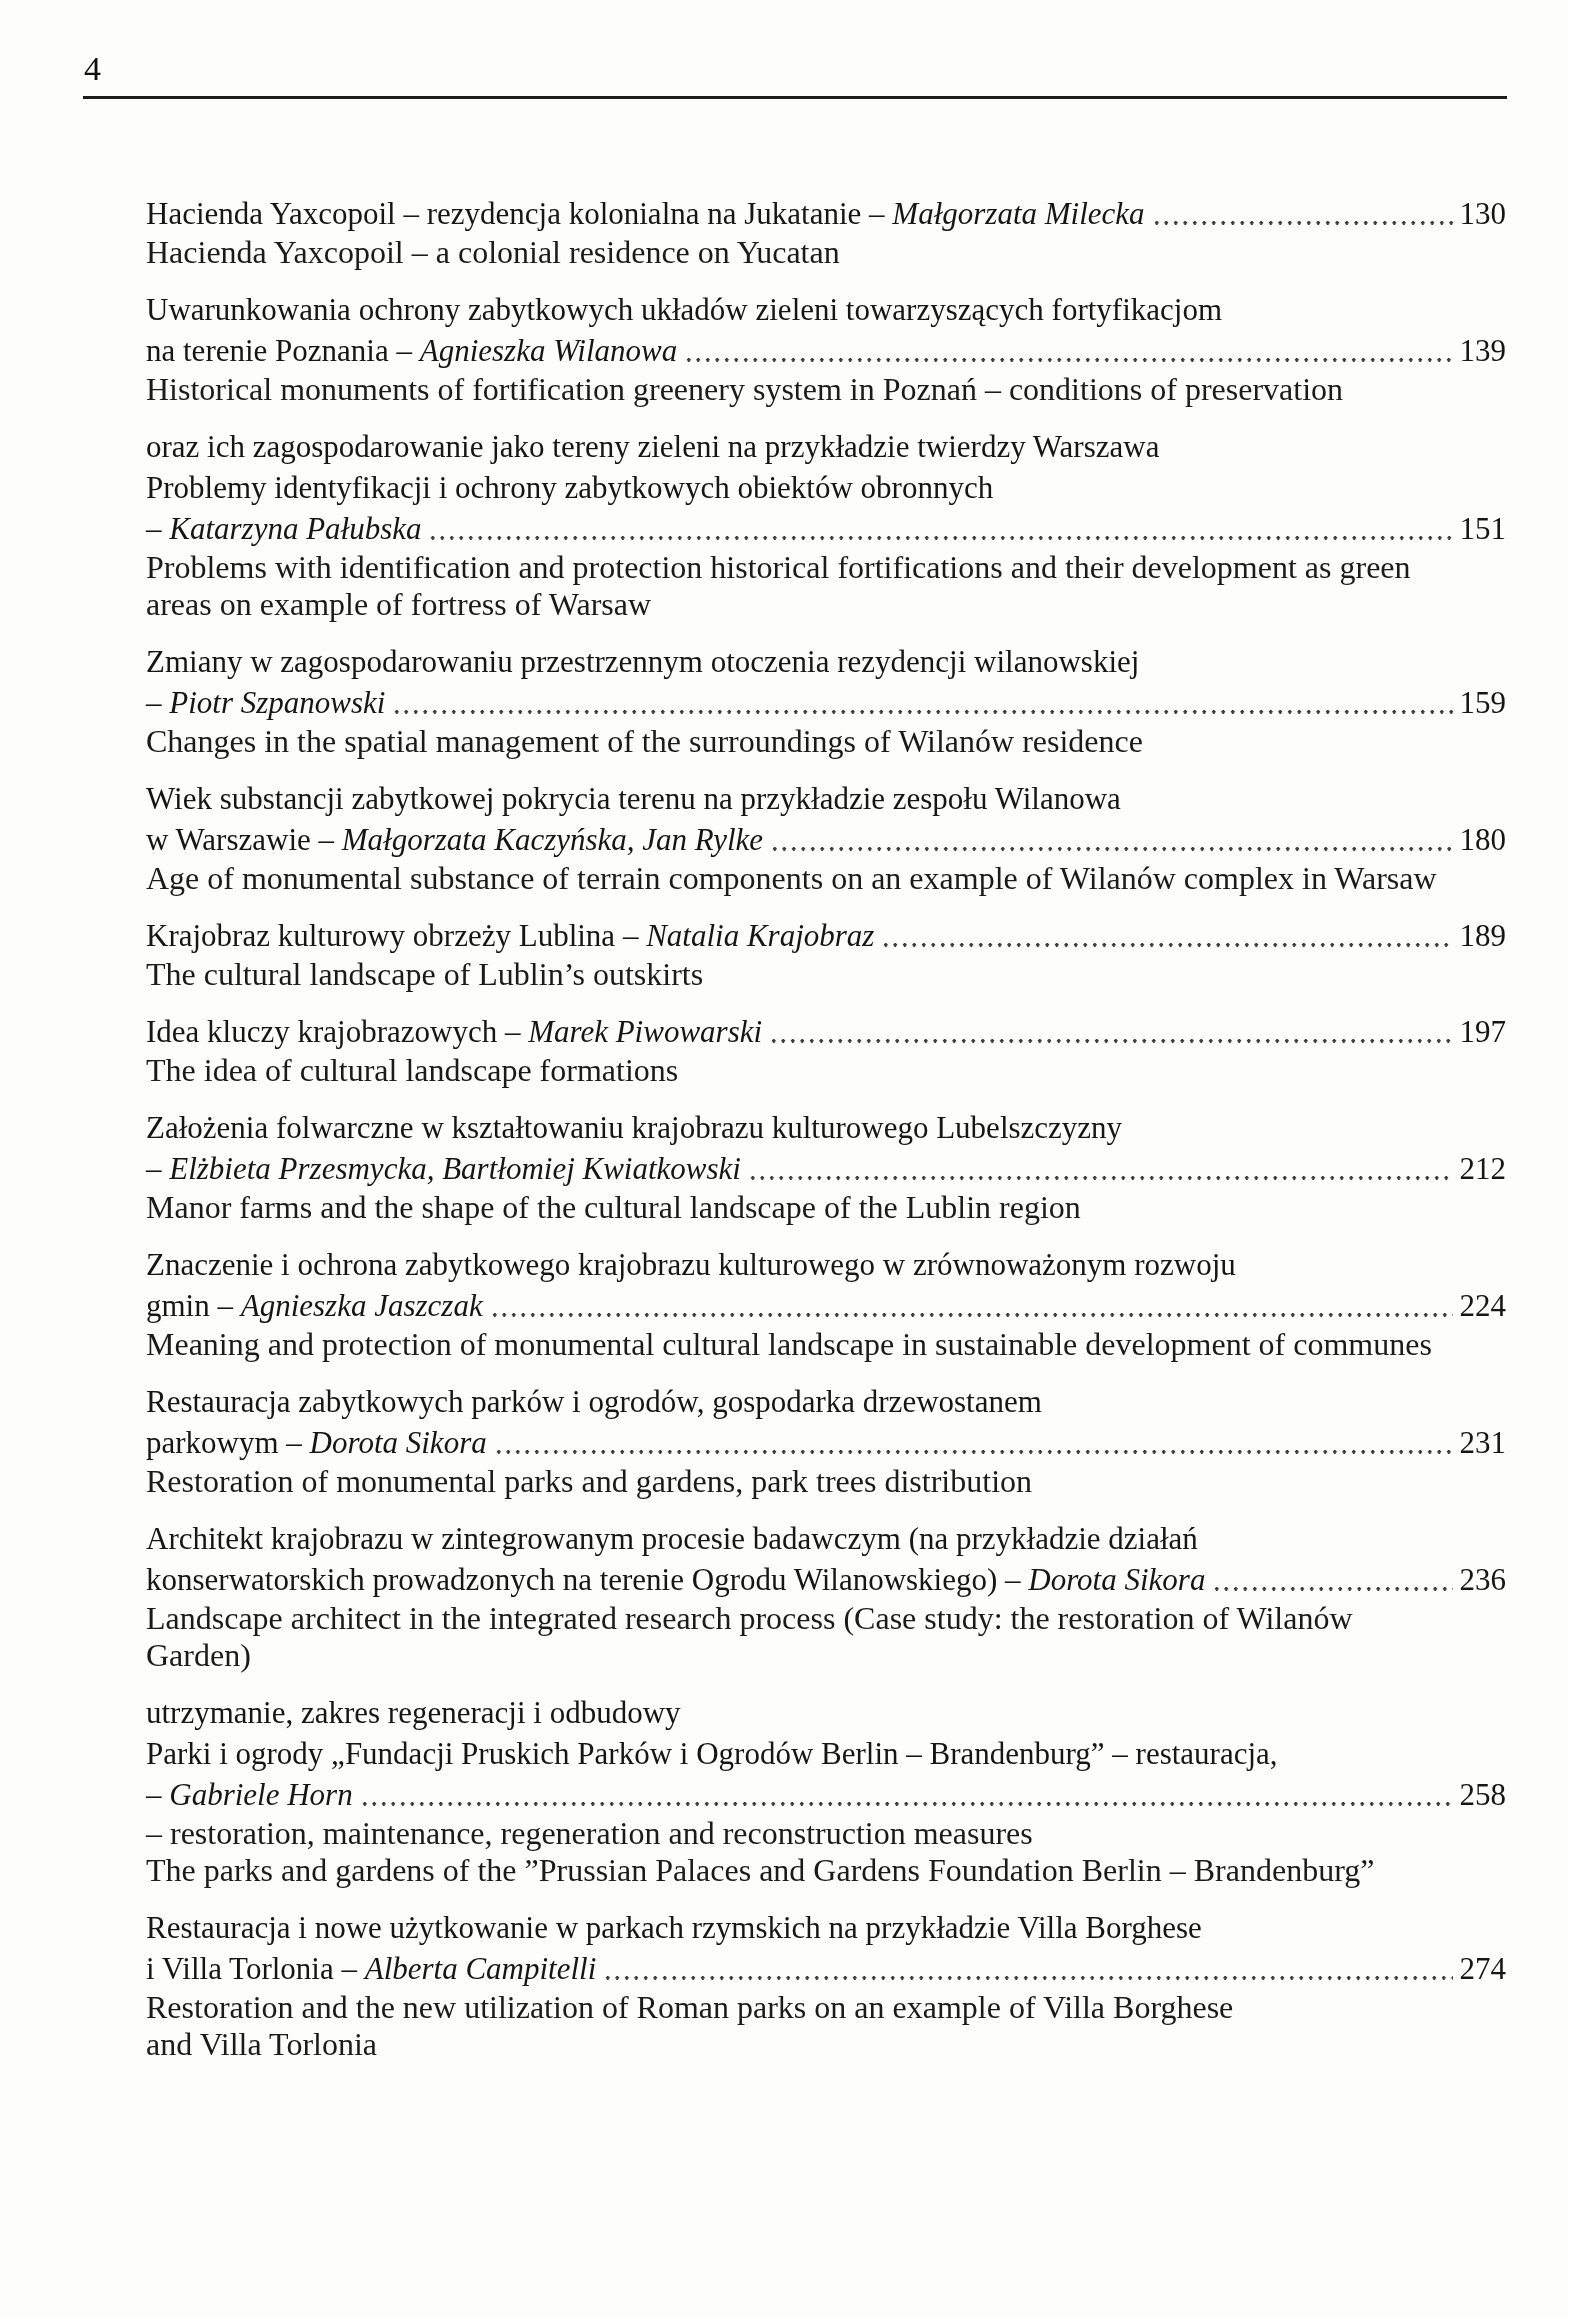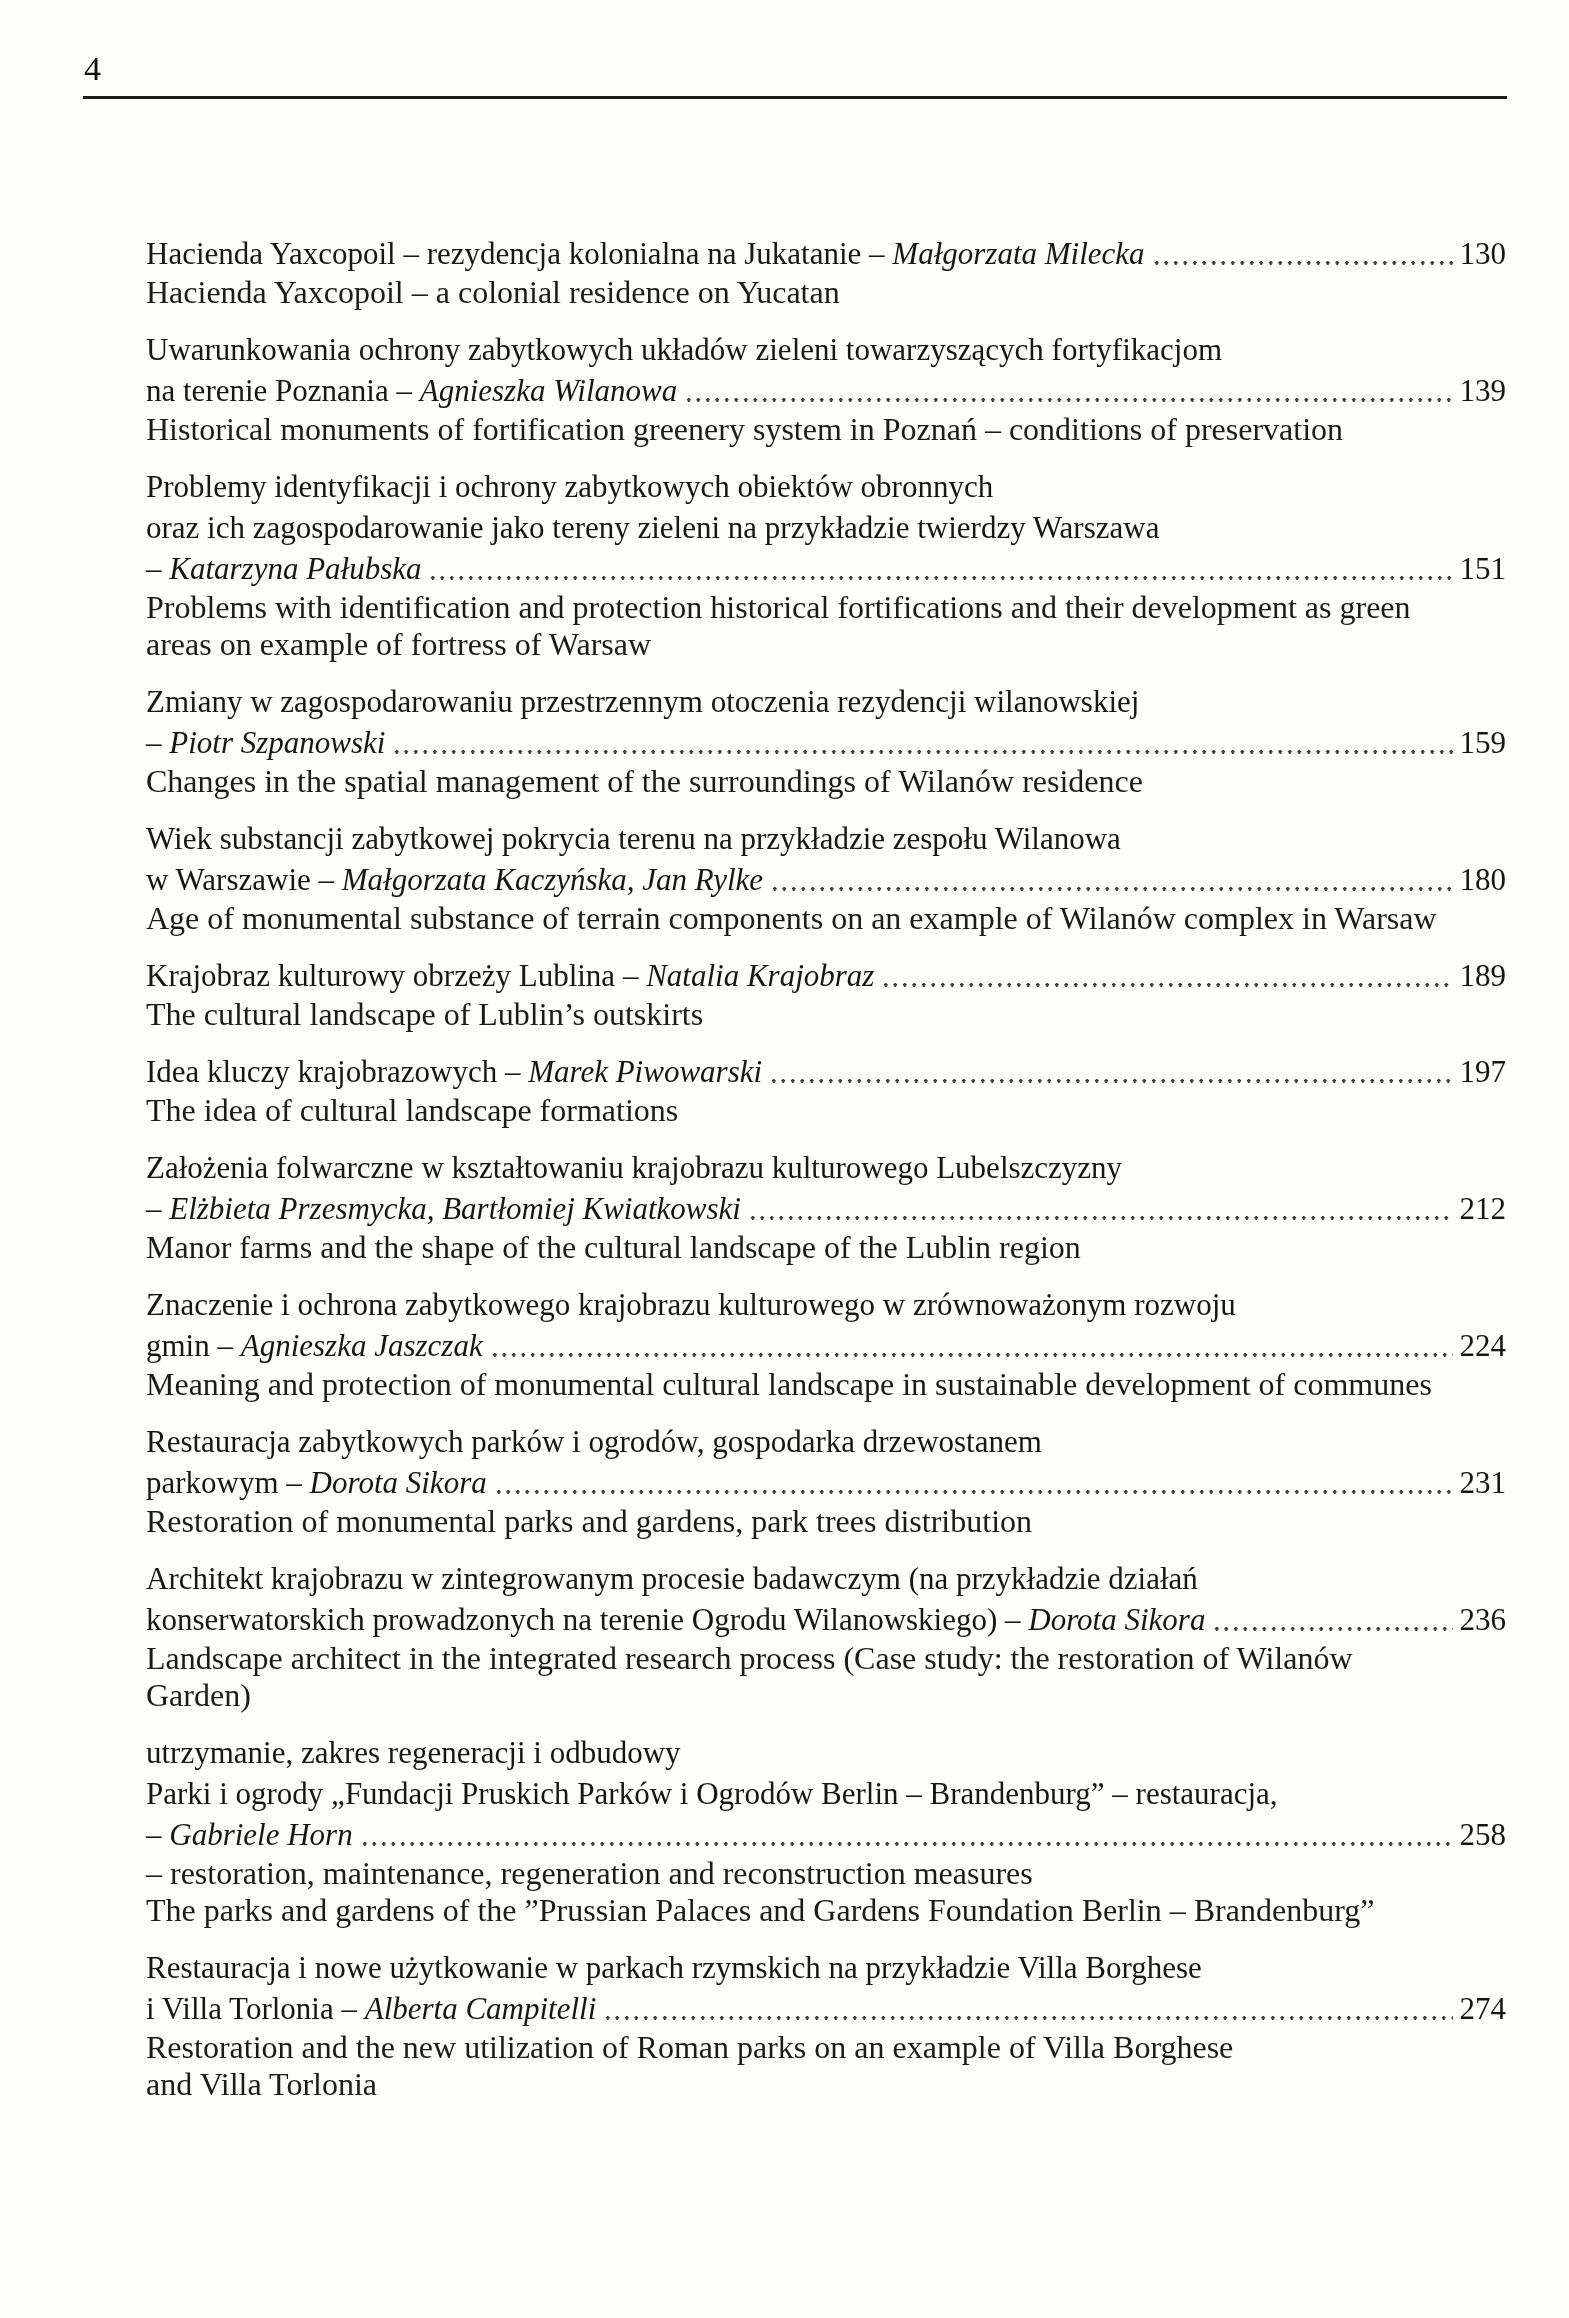--- a/index.html
+++ b/index.html
@@ -26,21 +26,20 @@
     top: 96px;
     width: 1424px;
     height: 2.6px;
     background: #1d1d1d;
   }
   .toc {
     position: absolute;
     left: 146px;
     top: 193px;
     width: 1360px;
-    margin-top: 40px;
   }
   .entry { margin-bottom: 18px; }
   .entry.bold { font-weight: normal; }
   .line { display: flex; }
   .title-line { font-size: 31px; line-height: 41px; }
   .text { white-space: nowrap; }
   .italic { font-style: italic; }
   .dots {
     flex: 1 1 0;
     min-width: 0;
@@ -75,24 +74,24 @@
       </div>
       <div class="line title-line">
         <span class="text"><span>na terenie Poznania – </span><span class="italic">Agnieszka Wilanowa</span></span>
         <span class="dots"></span>
         <span class="page-ref">139</span>
       </div>
       <div class="trans-line">Historical monuments of fortification greenery system in Poznań – conditions of preservation</div>
     </div>
     <div class="entry">
       <div class="line title-line">
+        <span class="text"><span>oraz ich zagospodarowanie jako tereny zieleni na przykładzie twierdzy Warszawa</span></span>
+      </div>
+      <div class="line title-line">
         <span class="text"><span>Problemy identyfikacji i ochrony zabytkowych obiektów obronnych</span></span>
-      </div>
-      <div class="line title-line">
-        <span class="text"><span>oraz ich zagospodarowanie jako tereny zieleni na przykładzie twierdzy Warszawa</span></span>
       </div>
       <div class="line title-line">
         <span class="text"><span>– </span><span class="italic">Katarzyna Pałubska</span></span>
         <span class="dots"></span>
         <span class="page-ref">151</span>
       </div>
       <div class="trans-line">Problems with identification and protection historical fortifications and their development as green</div>
       <div class="trans-line">areas on example of fortress of Warsaw</div>
     </div>
     <div class="entry">

